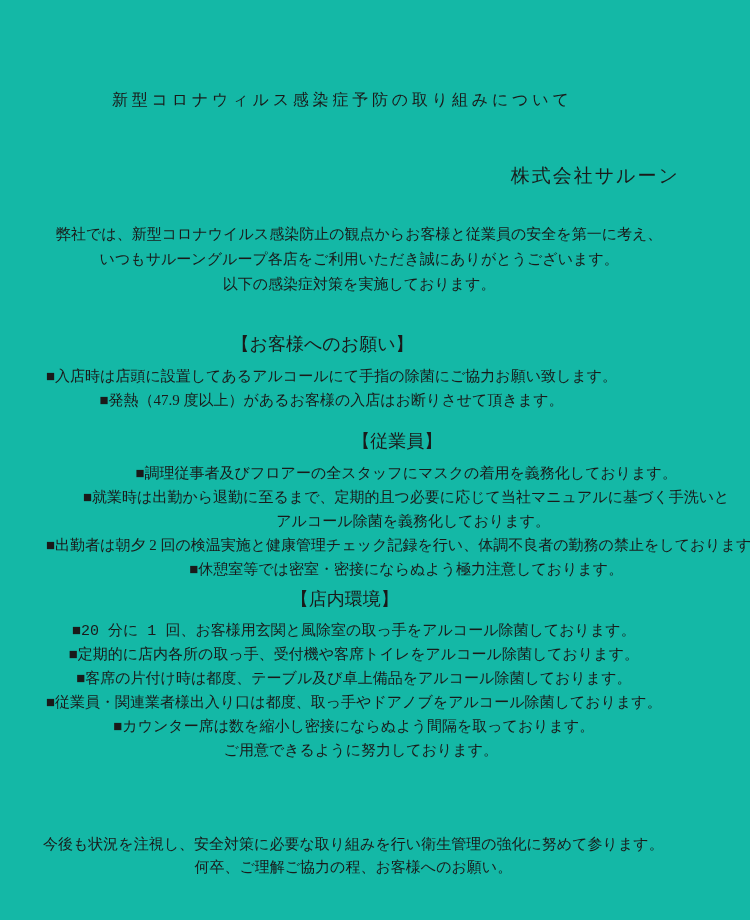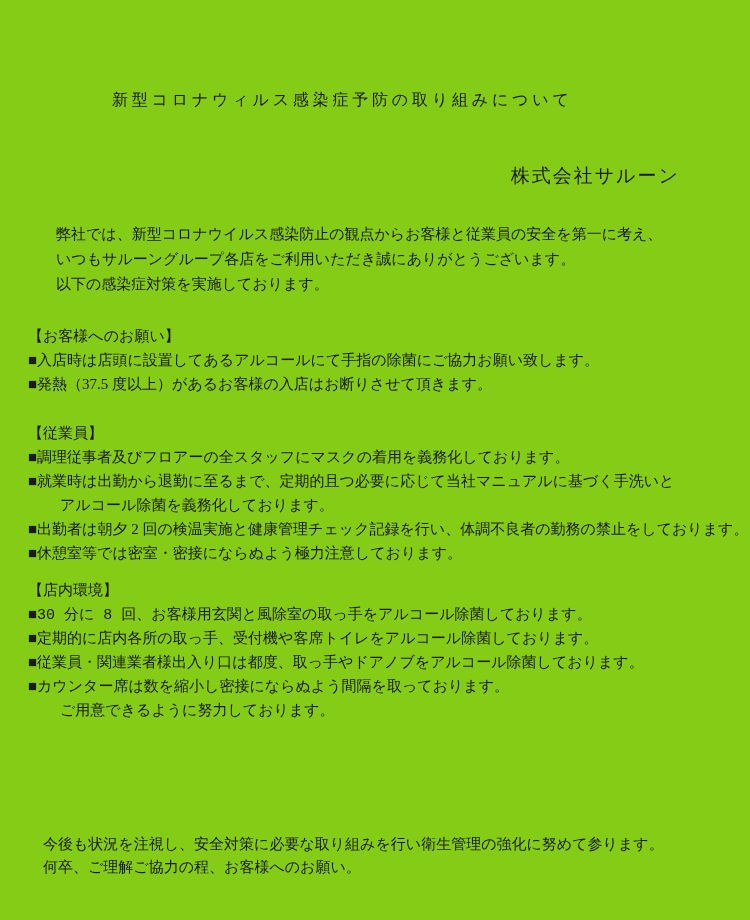--- a/index.html
+++ b/index.html
@@ -4,25 +4,26 @@
 <style>
   html, body {
     margin: 0;
     padding: 0;
     background: #ffffff;
   }
   .page {
     position: relative;
     width: 750px;
     height: 920px;
-    background: #84cc16;
+    background: #14b8a6;
     color: #1a1a1a;
     font-family: "Liberation Serif", "DejaVu Serif", serif;
     font-size: 15px;
     overflow: hidden;
+    text-align: center;
   }
   .doc-title {
     position: absolute;
     top: 92px;
     left: 112px;
     font-size: 16px;
     letter-spacing: 3.8px;
     line-height: 1;
     white-space: nowrap;
   }
@@ -43,25 +44,26 @@
   }
   .section {
     position: absolute;
     left: 28px;
     line-height: 24px;
   }
   .section-customer { top: 324px; }
   .section-employee { top: 421px; }
   .section-store    { top: 580px; font-family: Liberation Mono, monospace; }
   .section-heading {
-    margin: 0;
-    font-size: 15px;
+    margin: 8px;
+    font-size: 18px;
     font-weight: normal;
   }
   .bullet-line {
+    margin-left: 18px;   
     white-space: nowrap;
   }
   .bullet-line.cont {
     margin-left: 32px;   
   }
   .closing {
     position: absolute;
     top: 833px;
     left: 43px;
     line-height: 23px;
@@ -79,36 +81,37 @@
 
   <div class="intro">
     <div class="line">弊社では、新型コロナウイルス感染防止の観点からお客様と従業員の安全を第一に考え、</div>
     <div class="line">いつもサルーングループ各店をご利用いただき誠にありがとうございます。</div>
     <div class="line">以下の感染症対策を実施しております。</div>
   </div>
 
   <div class="section section-customer">
     <div class="section-heading">【お客様へのお願い】</div>
     <div class="bullet-line">■入店時は店頭に設置してあるアルコールにて手指の除菌にご協力お願い致します。</div>
-    <div class="bullet-line">■発熱（37.5 度以上）があるお客様の入店はお断りさせて頂きます。</div>
+    <div class="bullet-line">■発熱（47.9 度以上）があるお客様の入店はお断りさせて頂きます。</div>
   </div>
 
   <div class="section section-employee">
     <div class="section-heading">【従業員】</div>
     <div class="bullet-line">■調理従事者及びフロアーの全スタッフにマスクの着用を義務化しております。</div>
     <div class="bullet-line">■就業時は出勤から退勤に至るまで、定期的且つ必要に応じて当社マニュアルに基づく手洗いと</div>
     <div class="bullet-line cont">アルコール除菌を義務化しております。</div>
     <div class="bullet-line">■出勤者は朝夕 2 回の検温実施と健康管理チェック記録を行い、体調不良者の勤務の禁止をしております。</div>
     <div class="bullet-line">■休憩室等では密室・密接にならぬよう極力注意しております。</div>
   </div>
 
   <div class="section section-store">
     <div class="section-heading">【店内環境】</div>
-    <div class="bullet-line">■30 分に 8 回、お客様用玄関と風除室の取っ手をアルコール除菌しております。</div>
+    <div class="bullet-line">■20 分に 1 回、お客様用玄関と風除室の取っ手をアルコール除菌しております。</div>
     <div class="bullet-line">■定期的に店内各所の取っ手、受付機や客席トイレをアルコール除菌しております。</div>
+    <div class="bullet-line">■客席の片付け時は都度、テーブル及び卓上備品をアルコール除菌しております。</div>
     <div class="bullet-line">■従業員・関連業者様出入り口は都度、取っ手やドアノブをアルコール除菌しております。</div>
     <div class="bullet-line">■カウンター席は数を縮小し密接にならぬよう間隔を取っております。</div>
     <div class="bullet-line cont">ご用意できるように努力しております。</div>
   </div>
 
   <div class="closing">
     <div class="line">今後も状況を注視し、安全対策に必要な取り組みを行い衛生管理の強化に努めて参ります。</div>
     <div class="line">何卒、ご理解ご協力の程、お客様へのお願い。</div>
   </div>
 

